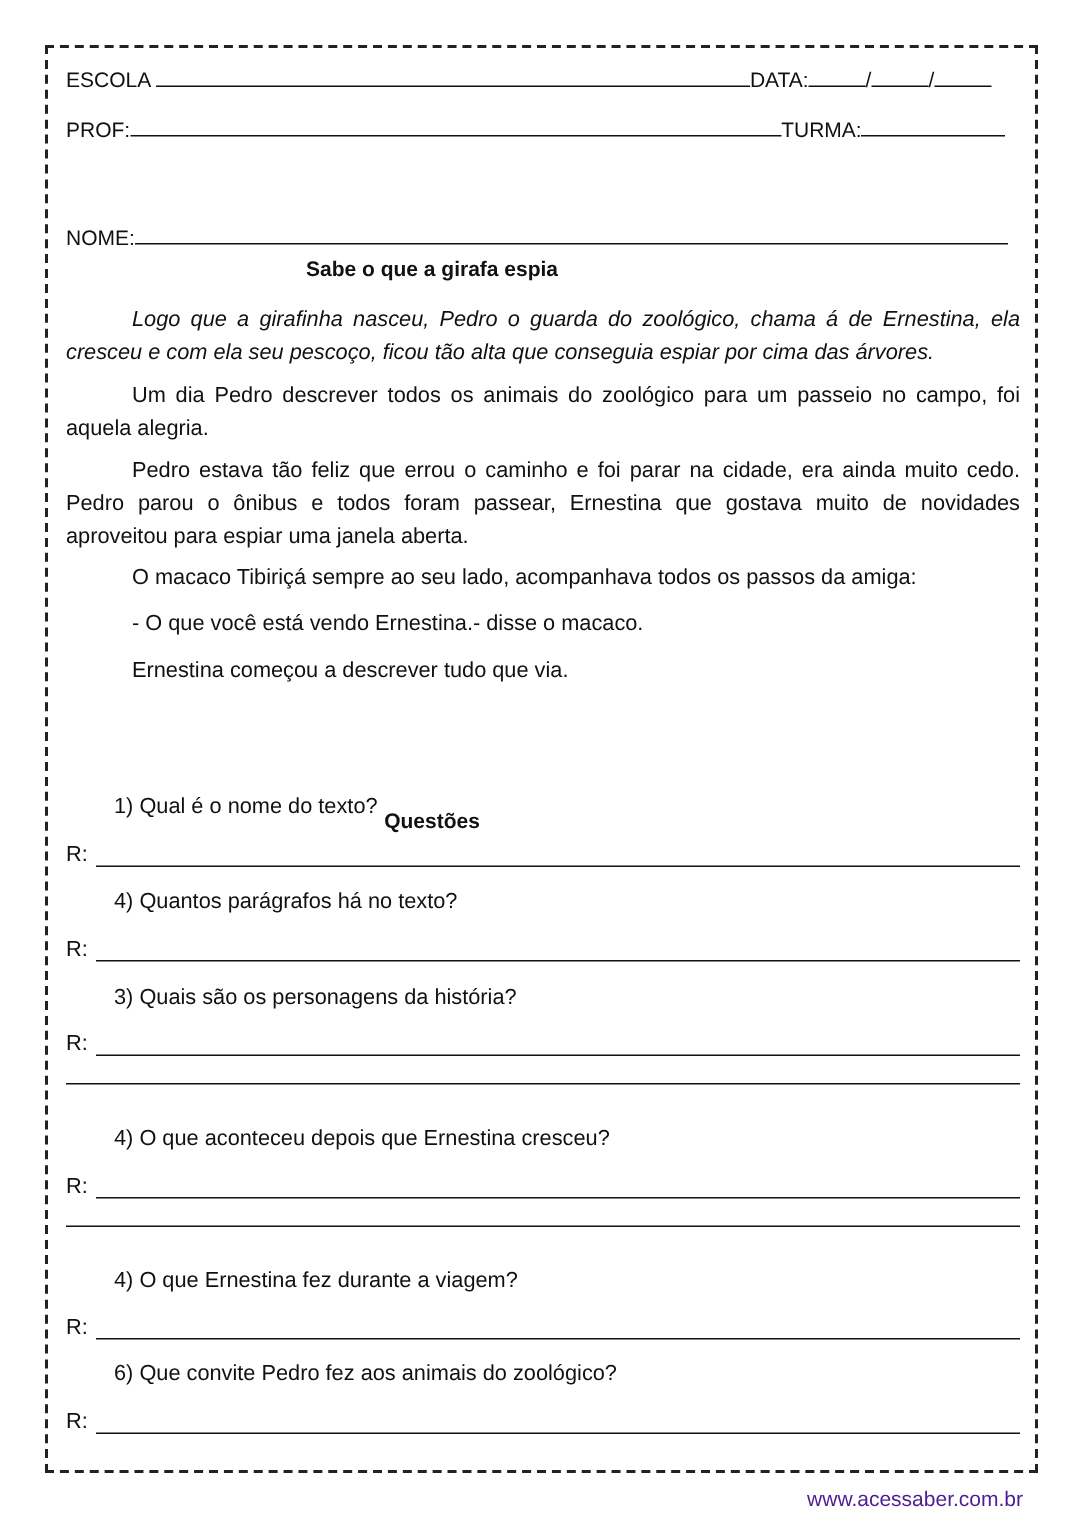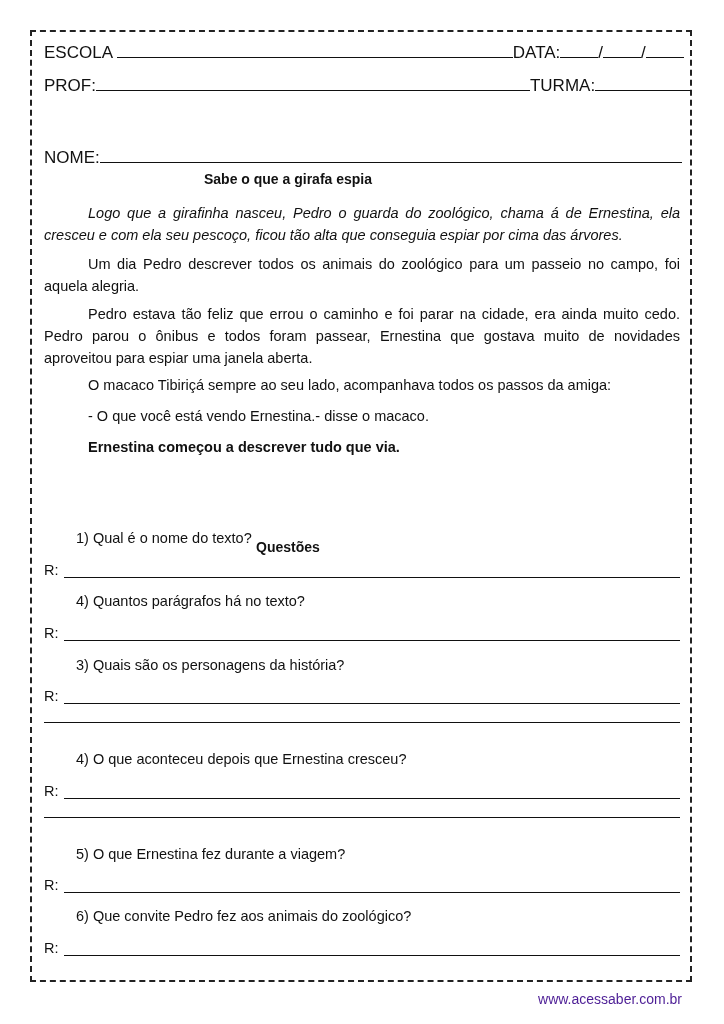--- a/index.html
+++ b/index.html
@@ -1,20 +1,20 @@
 <!DOCTYPE html>
 <html><head>
 <meta charset="utf-8">
 <style>
   html, body { margin: 0; padding: 0; background: #ffffff; }
   body { width: 724px; height: 1024px; position: relative; overflow: hidden;
          font-family: "Liberation Sans", sans-serif; color: #111; }
   .frame { position: absolute; left: 30px; top: 30px; width: 662px; height: 952px;
            border: 2px dashed #222; box-sizing: border-box; }
-  .row { position: absolute; left: 44px; font-size: 17px; white-space: nowrap; }
+  .row { position: absolute; left: 44px; font-size: 14px; white-space: nowrap; }
   .line { display: inline-block; border-bottom: 1px solid #111; height: 14px; vertical-align: baseline; }
   .title { position: absolute; left: 0; width: 576px; text-align: center; font-weight: bold; font-size: 14px; }
   .para { position: absolute; left: 44px; width: 636px; font-size: 14.5px; line-height: 22px; text-align: justify; }
   .para.indent { text-indent: 44px; }
   .q { position: absolute; left: 76px; font-size: 14.5px; }
   .ans { position: absolute; left: 44px; font-size: 14.5px; width: 636px; }
   .ans .rl { position: absolute; left: 20px; right: 0; top: 15px; border-bottom: 1px solid #111; }
   .extra { position: absolute; left: 44px; width: 636px; border-bottom: 1px solid #111; }
   .footer { position: absolute; right: 42px; top: 991px; font-size: 14px; color: #4c1d95; }
 </style>
@@ -33,37 +33,37 @@
 <div class="row" style="top:108px;margin-top:40px;">
   <span>NOME:</span><span class="line" style="width:582px;"></span>
 </div>
 
 <div class="title" style="top:171px;">Sabe o que a girafa espia</div>
 <div class="para indent" style="top:202px;font-style:italic;">Logo que a girafinha nasceu, Pedro o guarda do zoológico, chama á de Ernestina, ela cresceu e com ela seu pescoço, ficou tão alta que conseguia espiar por cima das árvores.</div>
 <div class="para indent" style="top:253px;">Um dia Pedro descrever todos os animais do zoológico para um passeio no campo, foi aquela alegria.</div>
 <div class="para indent" style="top:303px;">Pedro estava tão feliz que errou o caminho e foi parar na cidade, era ainda muito cedo. Pedro parou o ônibus e todos foram passear, Ernestina que gostava muito de novidades aproveitou para espiar uma janela aberta.</div>
 <div class="para indent" style="top:374px;">O macaco Tibiriçá sempre ao seu lado, acompanhava todos os passos da amiga:</div>
 <div class="para indent" style="top:405px;">- O que você está vendo Ernestina.- disse o macaco.</div>
-<div class="para indent" style="top:436px;font-weight:bold;">Ernestina começou a descrever tudo que via.</div>
+<div class="para indent" style="top:436px;">Ernestina começou a descrever tudo que via.</div>
 
 <div class="title" style="top:499px;margin-top:40px;">Questões</div>
 
 <div class="q" style="top:530px;">1)  Qual é o nome do texto?</div>
 <div class="ans" style="top:562px;"><span>R:</span><div class="rl"></div></div>
 
 <div class="q" style="top:593px;">4)  Quantos parágrafos há no texto?</div>
 <div class="ans" style="top:625px;"><span>R:</span><div class="rl"></div></div>
 
 <div class="q" style="top:657px;">3)  Quais são os personagens da história?</div>
 <div class="ans" style="top:688px;"><span>R:</span><div class="rl"></div></div>
 <div class="extra" style="top:722px;"></div>
 
 <div class="q" style="top:751px;">4)  O que aconteceu depois que Ernestina cresceu?</div>
 <div class="ans" style="top:783px;"><span>R:</span><div class="rl"></div></div>
 <div class="extra" style="top:817px;"></div>
 
-<div class="q" style="top:846px;">5)  O que Ernestina fez durante a viagem?</div>
+<div class="q" style="top:846px;">4)  O que Ernestina fez durante a viagem?</div>
 <div class="ans" style="top:877px;"><span>R:</span><div class="rl"></div></div>
 
 <div class="q" style="top:908px;">6)  Que convite Pedro fez aos animais do zoológico?</div>
 <div class="ans" style="top:940px;"><span>R:</span><div class="rl"></div></div>
 
 <div class="footer">www.acessaber.com.br</div>
 
 </body></html>

